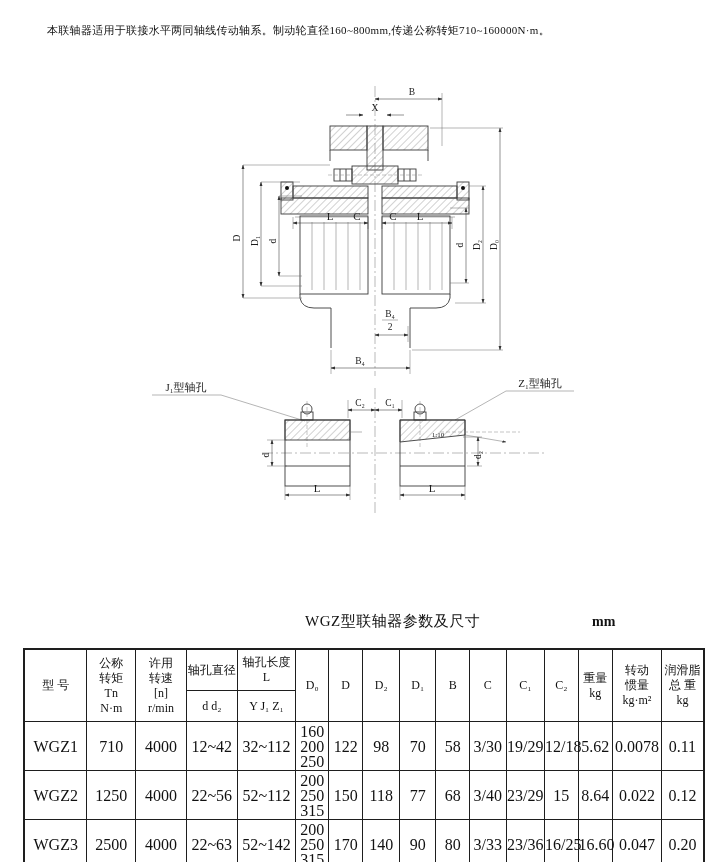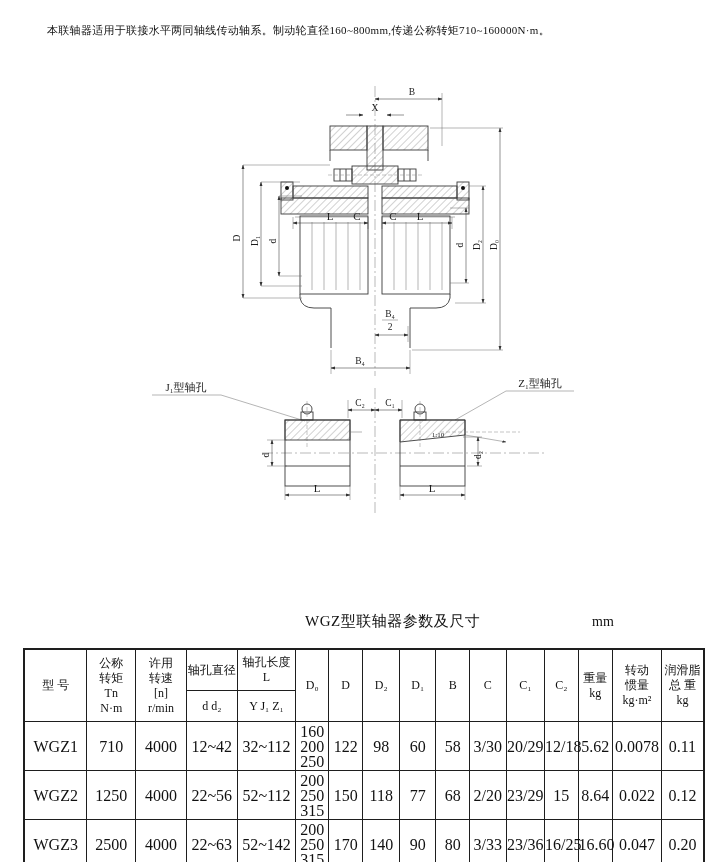--- a/index.html
+++ b/index.html
@@ -10,21 +10,21 @@
   .hatched{fill:url(#h);stroke:#3a3a3a;stroke-width:0.9;}
   .dim{stroke:#4a4a4a;stroke-width:0.6;fill:none;}
   .thin{stroke:#6a6a6a;stroke-width:0.5;fill:none;}
   .cl{stroke:#8a8a8a;stroke-width:0.6;fill:none;stroke-dasharray:11 3 2 3;}
   .dsh{stroke:#8a8a8a;stroke-width:0.5;fill:none;stroke-dasharray:4 2;}
   .lbl{font-family:"Liberation Serif","DejaVu Sans",serif;font-size:9.5px;fill:#1c1c1c;}
   .lblc{font-family:"Liberation Serif","DejaVu Sans",serif;font-size:11px;fill:#1c1c1c;}
   .tiny{font-family:"Liberation Serif","DejaVu Sans",serif;font-size:7px;fill:#1c1c1c;}
   .caption{position:absolute;top:612px;left:0;width:726px;font-size:15px;}
   .caption .t{position:absolute;left:305px;top:0;letter-spacing:.5px;}
-  .caption .u{position:absolute;left:592px;top:2px;font-size:14px;}
+  .caption .u{position:absolute;left:592px;top:2px;font-size:14px;font-weight:bold;}
   table.params{position:absolute;top:648px;left:23px;width:682px;border-collapse:collapse;table-layout:fixed;
     font-family:"Liberation Serif","DejaVu Sans",serif;}
   table.params{border:2px solid #1e1e1e;}
   table.params th,table.params td{border:1px solid #1e1e1e;text-align:center;vertical-align:middle;
     white-space:pre-line;padding:1px 0;font-weight:normal;}
   table.params th{font-size:12px;line-height:15px;}
   table.params td{font-size:16px;line-height:15px;}
   tr.hrow1 th{height:38px;}
   tr.hrow2 th{height:28px;}
   tr.drow td{height:46px;}
@@ -309,44 +309,44 @@
     <td>WGZ1</td>
     <td>710</td>
     <td>4000</td>
     <td>12~42</td>
     <td>32~112</td>
     <td>160
 200
 250</td>
     <td>122</td>
     <td>98</td>
-    <td>60</td>
+    <td>70</td>
     <td>58</td>
     <td>3/30</td>
-    <td>20/29</td>
+    <td>19/29</td>
     <td>12/18</td>
     <td>5.62</td>
     <td>0.0078</td>
     <td>0.11</td>
   </tr>
 
   <tr class="drow">
     <td>WGZ2</td>
     <td>1250</td>
     <td>4000</td>
     <td>22~56</td>
     <td>52~112</td>
     <td>200
 250
 315</td>
     <td>150</td>
     <td>118</td>
     <td>77</td>
     <td>68</td>
-    <td>2/20</td>
+    <td>3/40</td>
     <td>23/29</td>
     <td>15</td>
     <td>8.64</td>
     <td>0.022</td>
     <td>0.12</td>
   </tr>
 
   <tr class="drow">
     <td>WGZ3</td>
     <td>2500</td>

